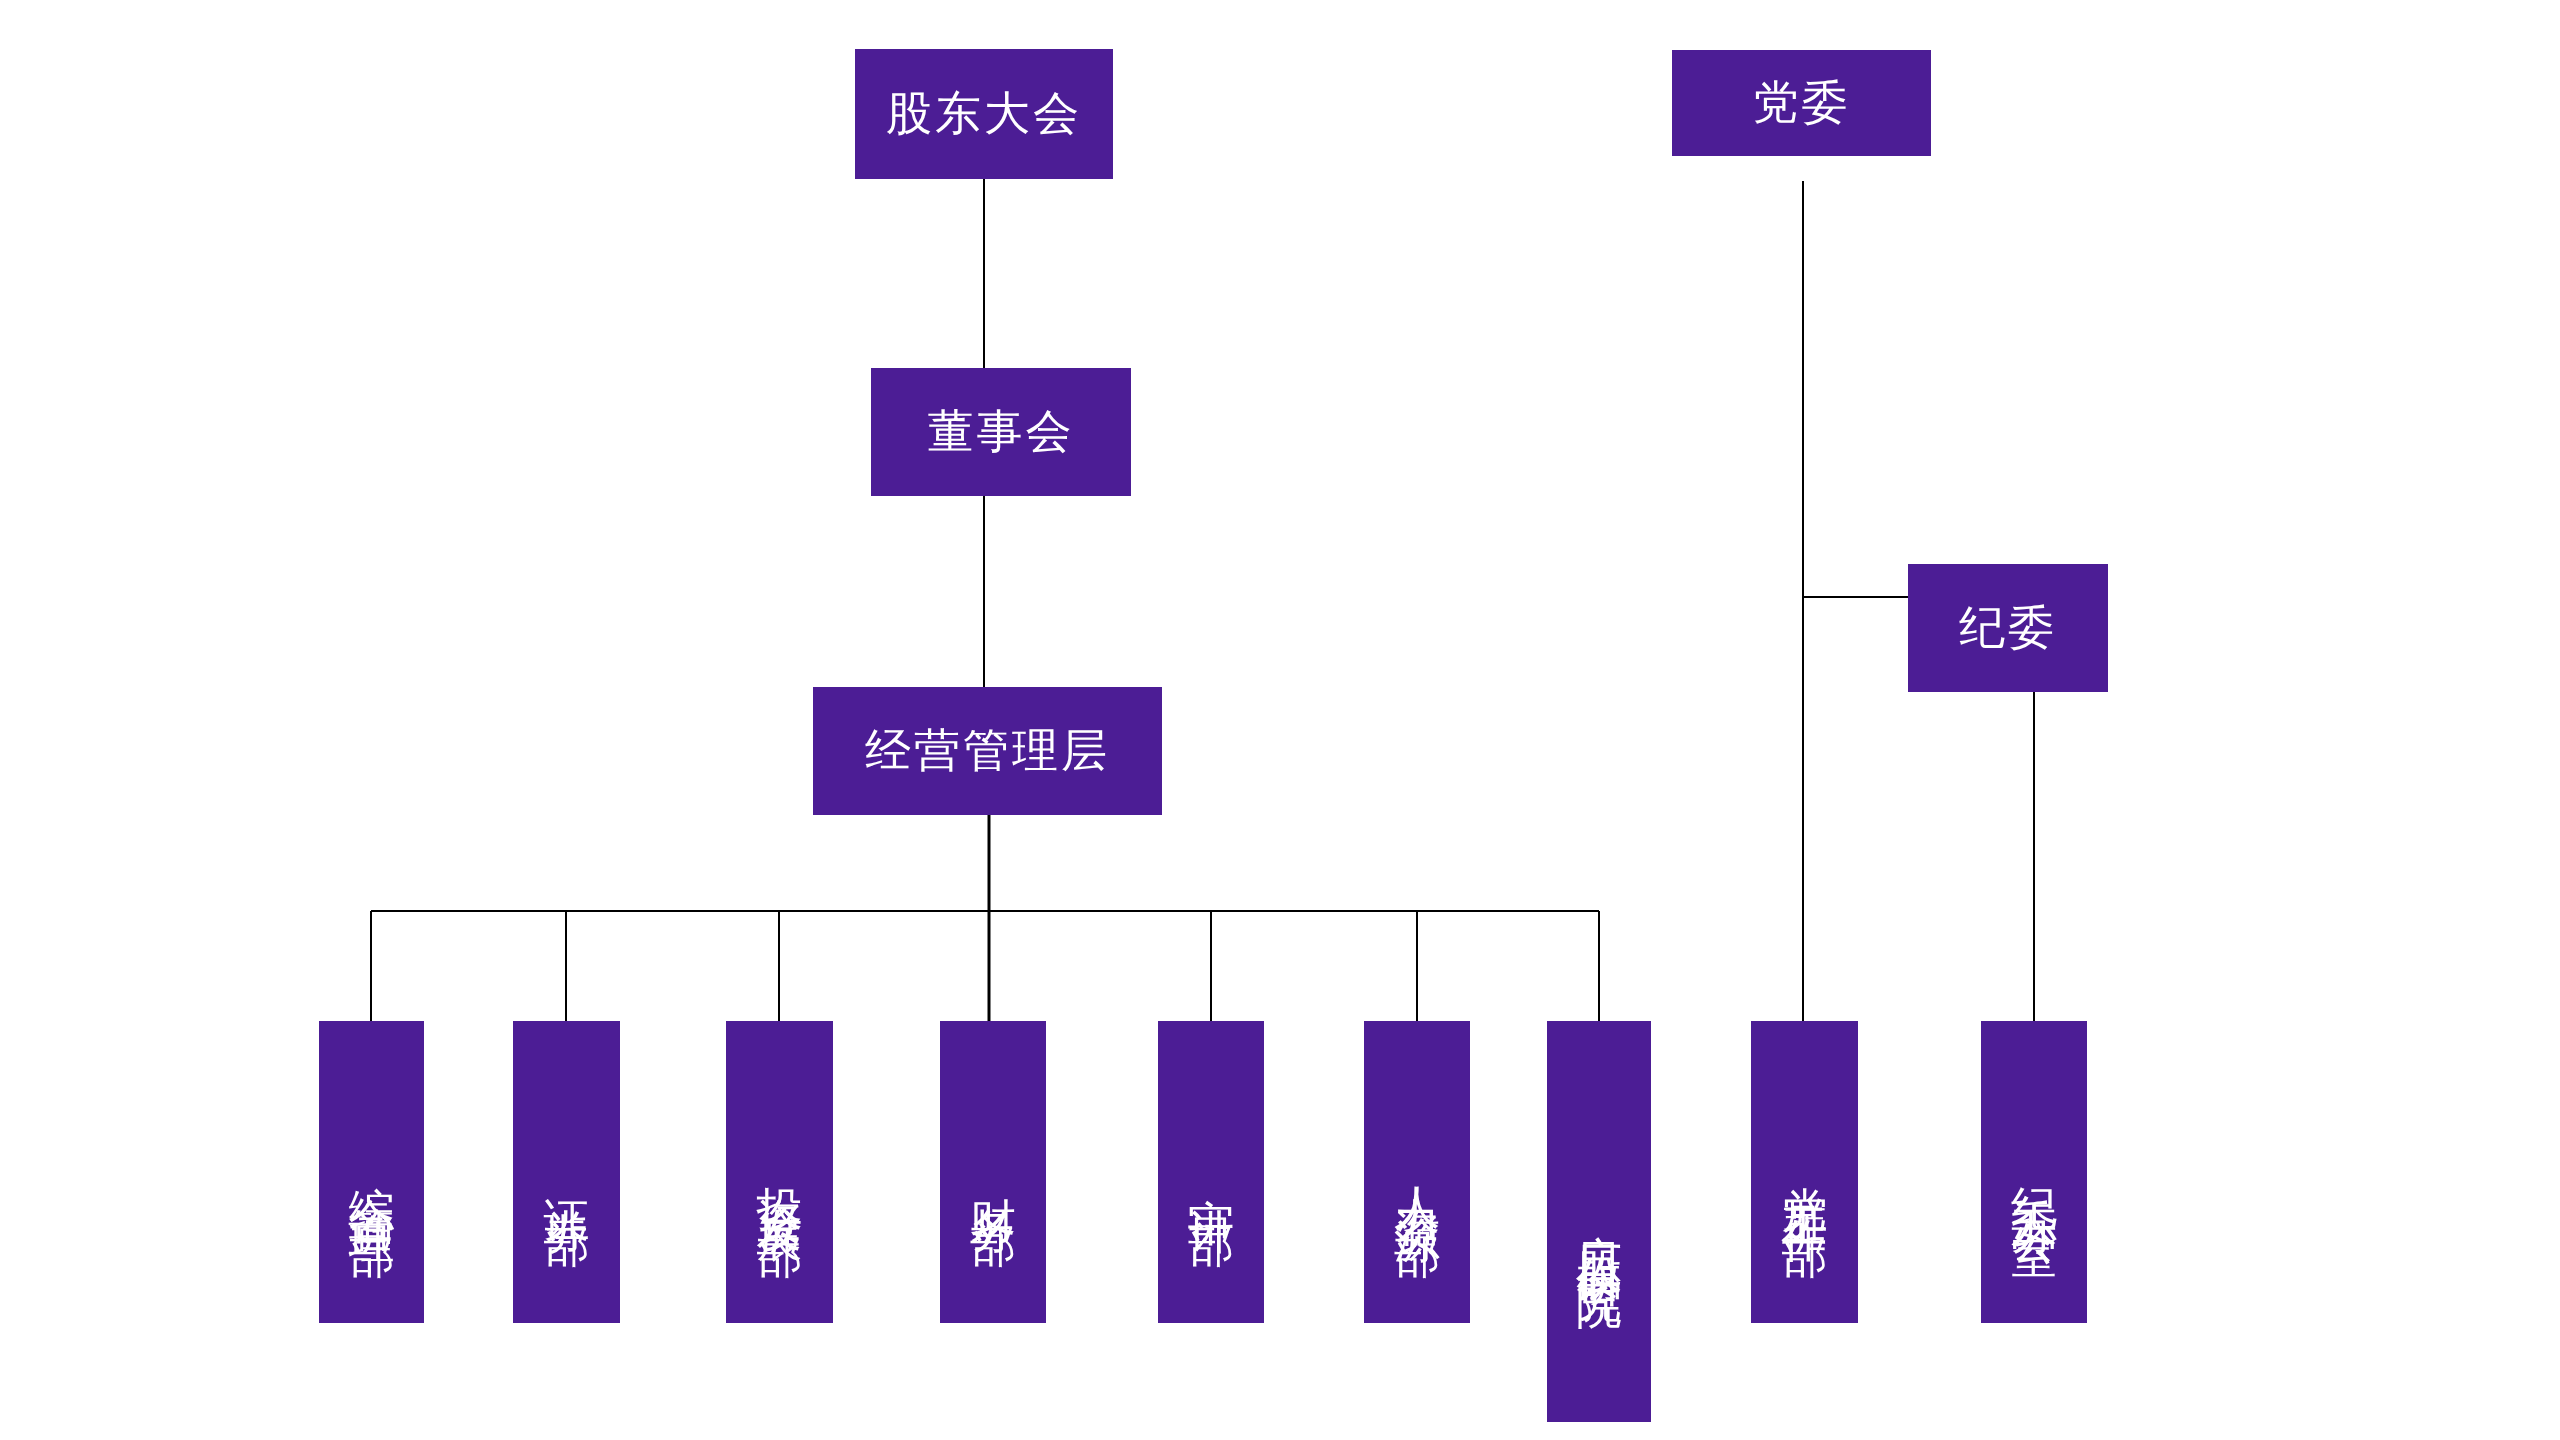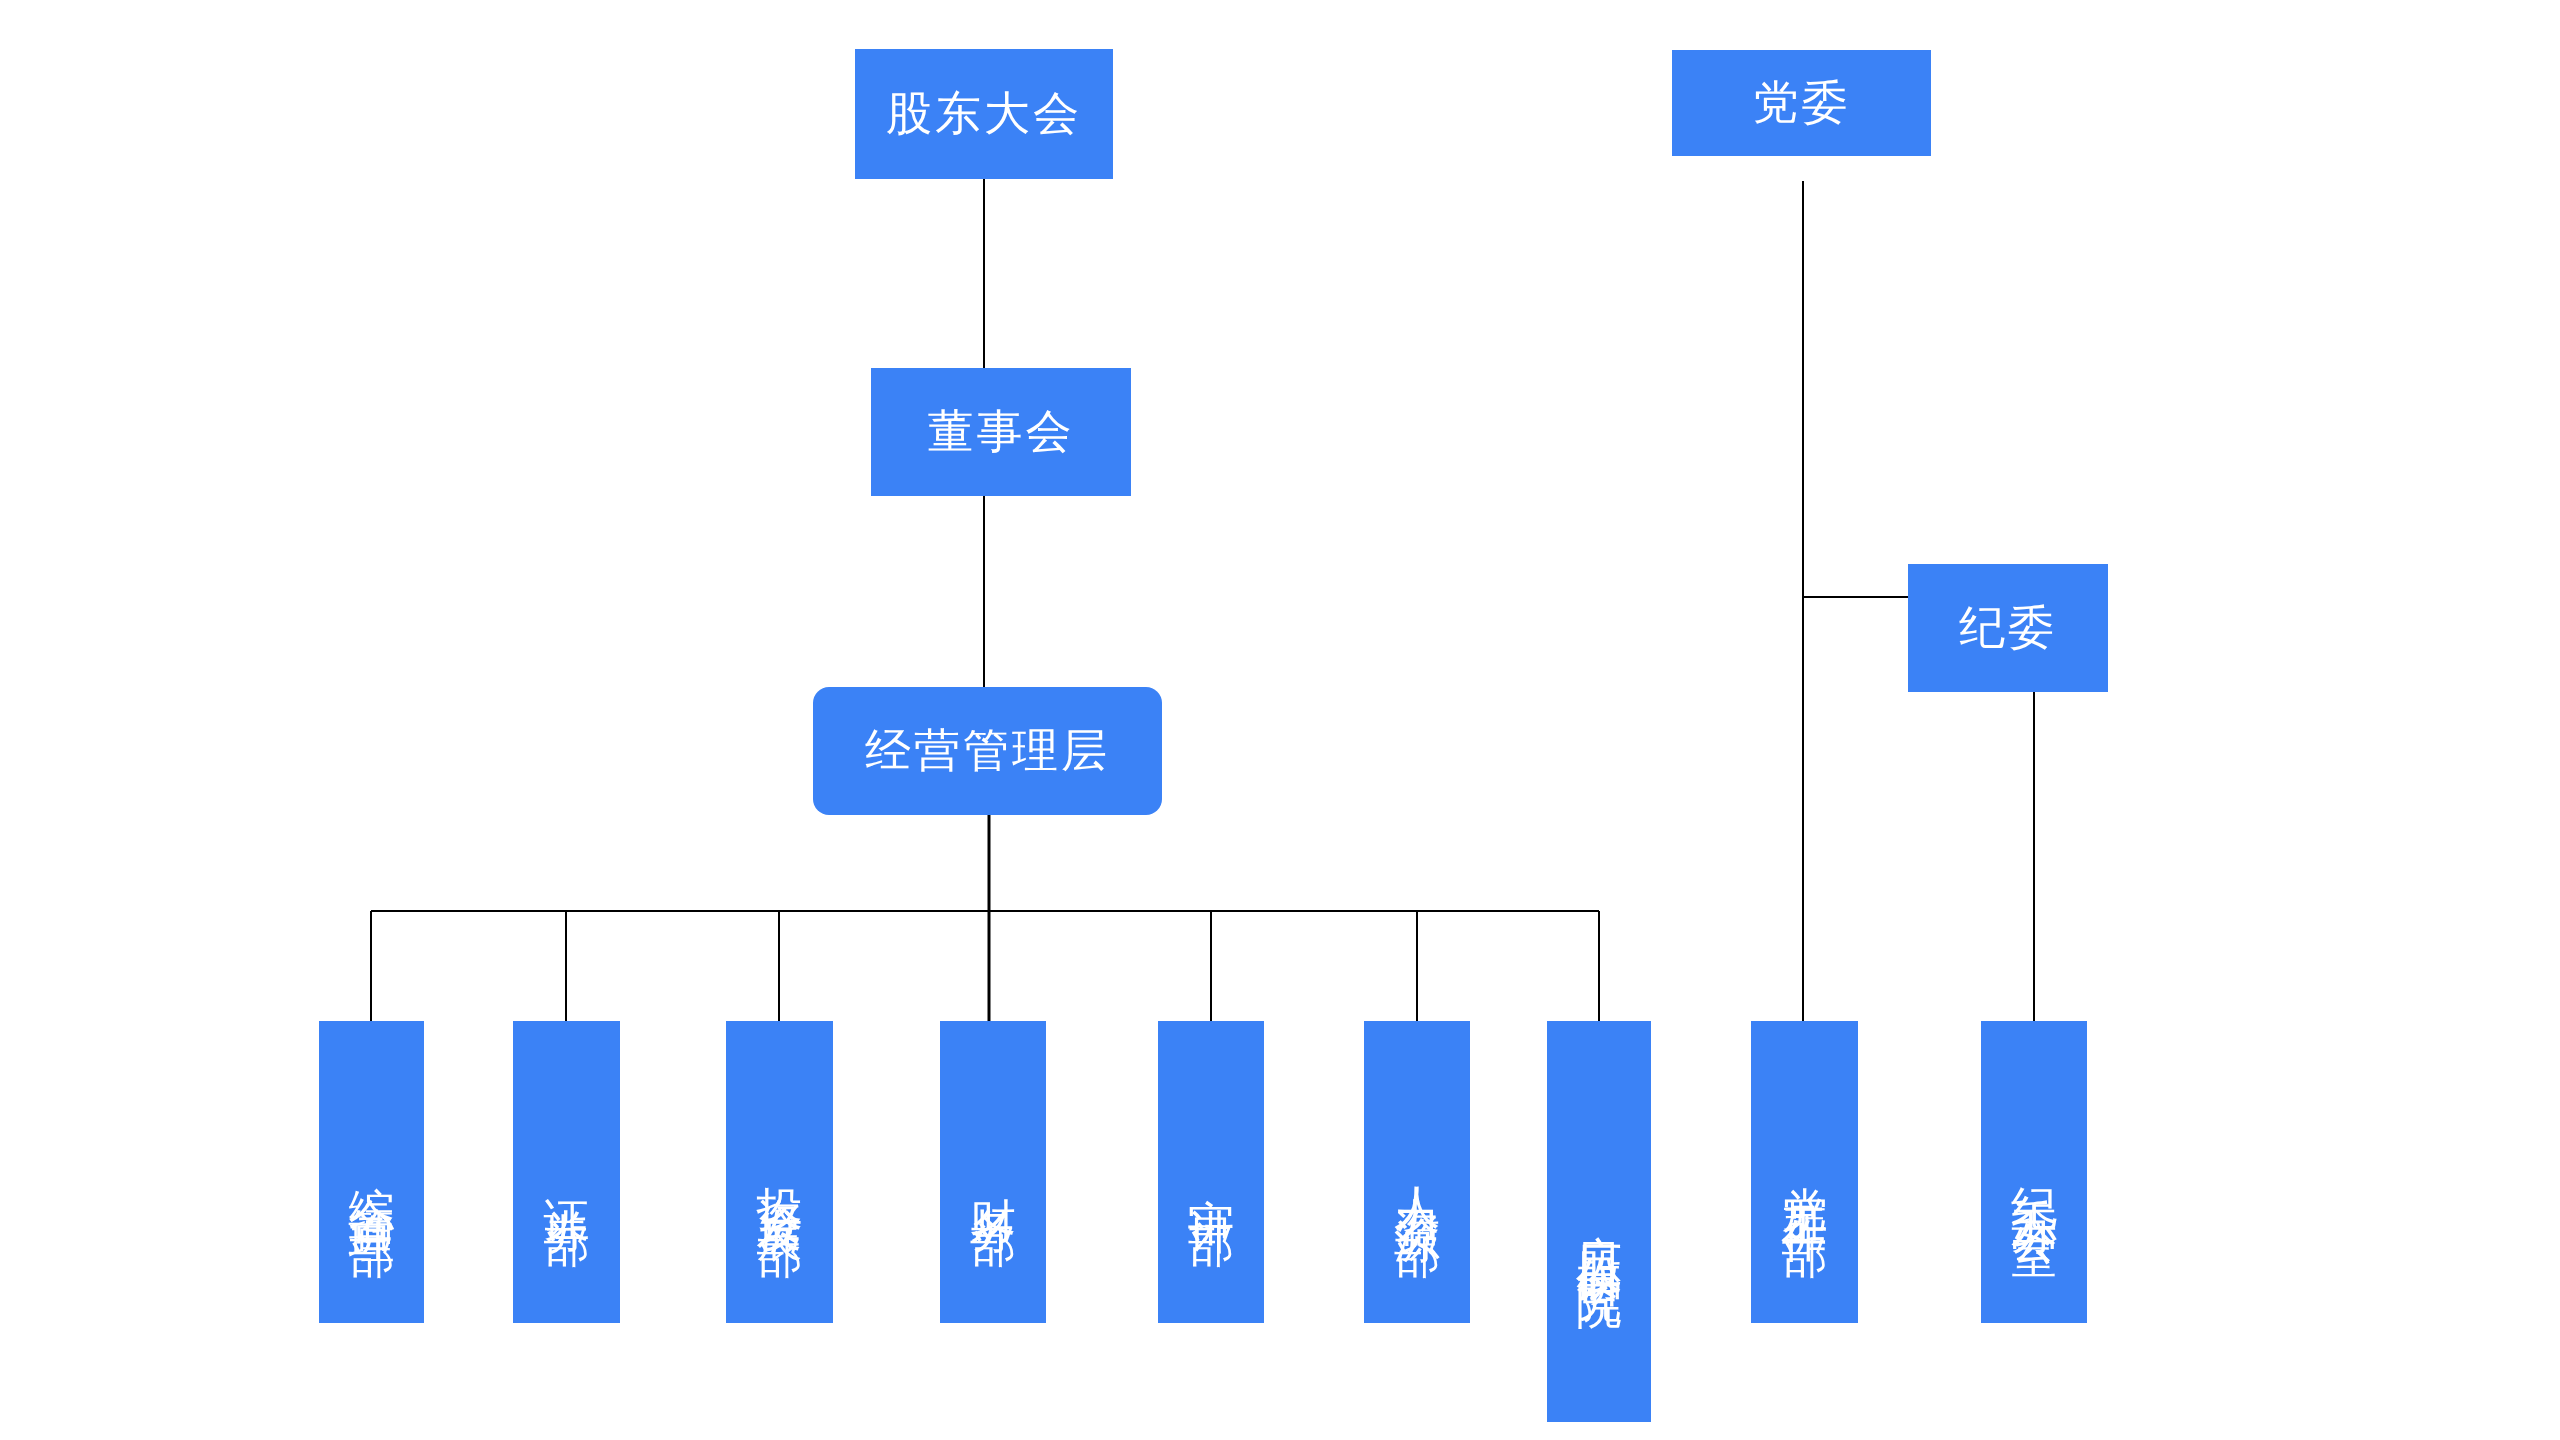--- a/index.html
+++ b/index.html
@@ -20,21 +20,21 @@
   #connectors {
     position: absolute;
     left: 0;
     top: 0;
     width: 2560px;
     height: 1440px;
     pointer-events: none;
   }
   .node {
     position: absolute;
-    background: #3b82f6;
+    background: #4c1d95;
     color: #ffffff;
     display: flex;
     align-items: center;
     justify-content: center;
     box-sizing: border-box;
   }
   .hbox .label {
     font-size: 46px;
     letter-spacing: 3px;
     white-space: nowrap;
@@ -47,21 +47,21 @@
     padding-top: 11px; 
     white-space: nowrap;
   }
   .vbox.tight .label {
     letter-spacing: 8px;
     padding-top: 8px;
   }
   
   #n-shareholders { left: 855px;  top: 49px;   width: 258px; height: 130px; }
   #n-board        { left: 851px;  top: 368px;  width: 260px; height: 128px; margin-left: 20px; }
-  #n-management   { left: 813px;  top: 687px;  width: 349px; height: 128px; border-radius: 16px; }
+  #n-management   { left: 813px;  top: 687px;  width: 349px; height: 128px; }
   #n-party        { left: 1672px; top: 50px;   width: 259px; height: 106px; }
   #n-discipline   { left: 1908px; top: 564px;  width: 200px; height: 128px; }
 
   #n-zonghe       { left: 319px;  top: 1021px; width: 105px; height: 302px; }
   #n-zhengquan    { left: 513px;  top: 1021px; width: 107px; height: 302px; }
   #n-touzi        { left: 726px;  top: 1021px; width: 107px; height: 302px; }
   #n-caiwu        { left: 940px;  top: 1021px; width: 106px; height: 302px; }
   #n-shenji       { left: 1158px; top: 1021px; width: 106px; height: 302px; }
   #n-renli        { left: 1364px; top: 1021px; width: 106px; height: 302px; }
   #n-guangri      { left: 1547px; top: 1021px; width: 104px; height: 401px; }

